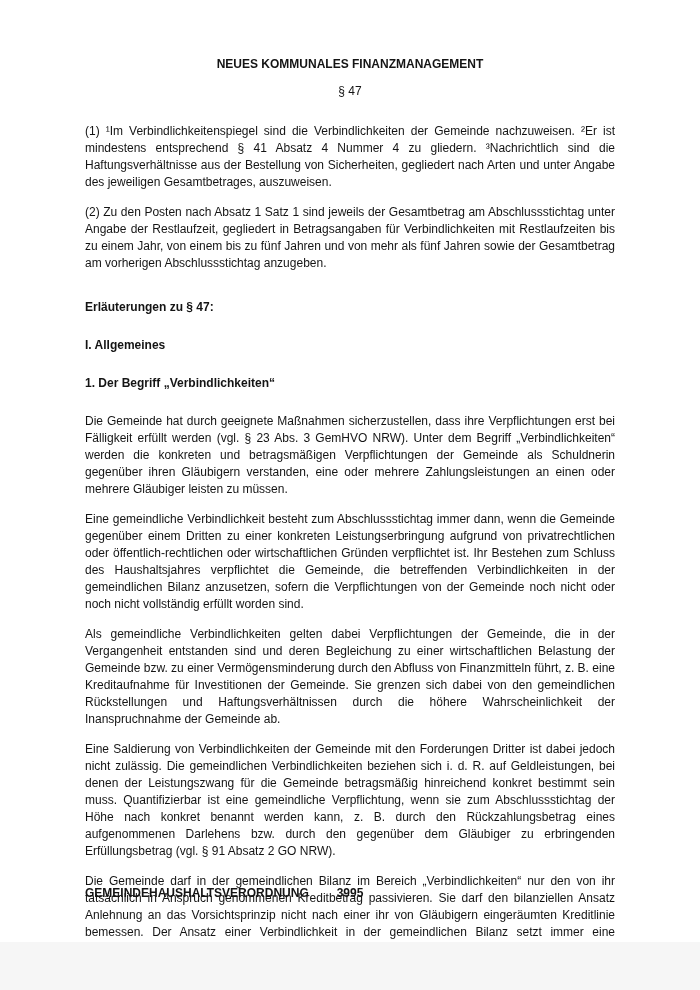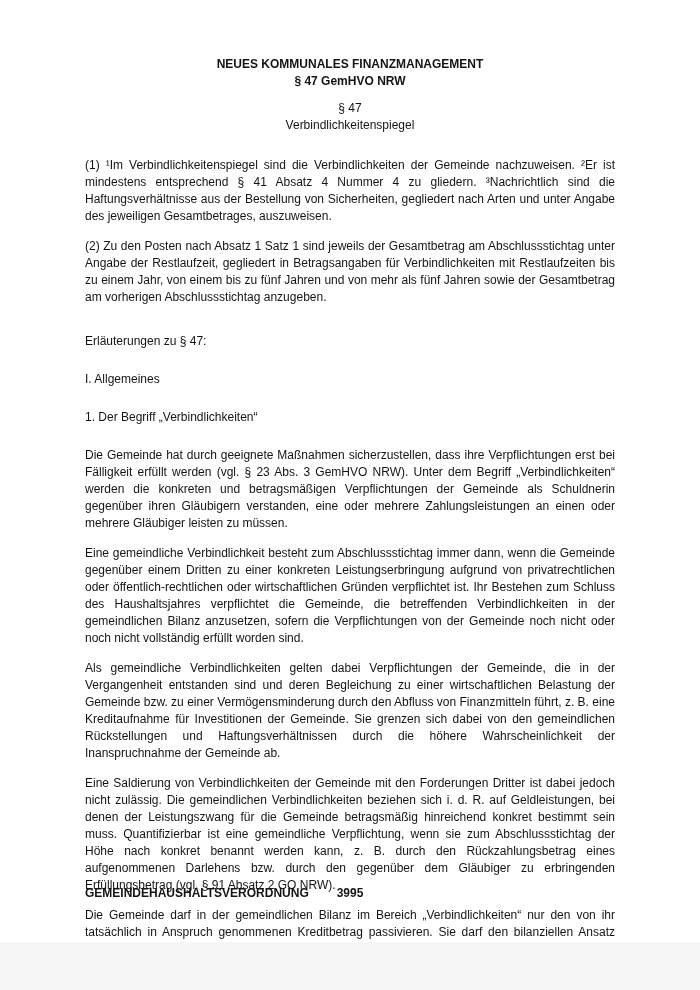--- a/index.html
+++ b/index.html
@@ -22,47 +22,45 @@
   .doc-title { margin: 0 0 23px 0; }
   .doc-title .tline { text-align: center; font-weight: normal; }
   p.para {
     margin: 0 0 13px 0;
     text-align: justify;
     hyphens: auto;
     -webkit-hyphens: auto;
   }
   p.para.last-law { margin-bottom: 27px; }
   .heading {
-    font-weight: normal;
+    font-weight: bold;
     margin: 0 0 21px 0;
   }
   .footer {
     position: absolute;
     left: 85px;
     right: 85px;
     bottom: 40px;
     height: 17px;
     font-weight: bold;
   }
   .footer-label { position: absolute; left: 0; top: 0; }
   .footer-page { position: absolute; left: 0; right: 0; top: 0; text-align: center; }
 </style>
 </head>
 <body>
 
 <div class="page">
 
   <div class="doc-header">
     <div class="hline">NEUES KOMMUNALES FINANZMANAGEMENT</div>
-    <div class="hline">§ 47 GemHVO NRW</div>
   </div>
 
   <div class="doc-title">
     <div class="tline">§ 47</div>
-    <div class="tline">Verbindlichkeitenspiegel</div>
   </div>
 
   <p class="para">(1) ¹Im Verbindlichkeitenspiegel sind die Verbindlichkeiten der Gemeinde nachzuweisen. ²Er ist mindestens entsprechend § 41 Absatz 4 Nummer 4 zu gliedern. ³Nachrichtlich sind die Haftungsverhältnisse aus der Bestellung von Sicherheiten, gegliedert nach Arten und unter Angabe des jeweiligen Gesamtbetrages, auszuweisen.</p>
   <p class="para last-law">(2) Zu den Posten nach Absatz 1 Satz 1 sind jeweils der Gesamtbetrag am Abschlussstichtag unter Angabe der Restlaufzeit, gegliedert in Betragsangaben für Verbindlichkeiten mit Restlaufzeiten bis zu einem Jahr, von einem bis zu fünf Jahren und von mehr als fünf Jahren sowie der Gesamtbetrag am vorherigen Abschlussstichtag anzugeben.</p>
 
   <div class="heading">Erläuterungen zu § 47:</div>
   <div class="heading">I. Allgemeines</div>
   <div class="heading">1. Der Begriff „Verbindlichkeiten“</div>
 
   <p class="para">Die Gemeinde hat durch geeignete Maßnahmen sicherzustellen, dass ihre Verpflichtungen erst bei Fälligkeit erfüllt werden (vgl. § 23 Abs. 3 GemHVO NRW). Unter dem Begriff „Verbindlichkeiten“ werden die konkreten und betragsmäßigen Verpflichtungen der Gemeinde als Schuldnerin gegenüber ihren Gläubigern verstanden, eine oder mehrere Zahlungsleistungen an einen oder mehrere Gläubiger leisten zu müssen.</p>

